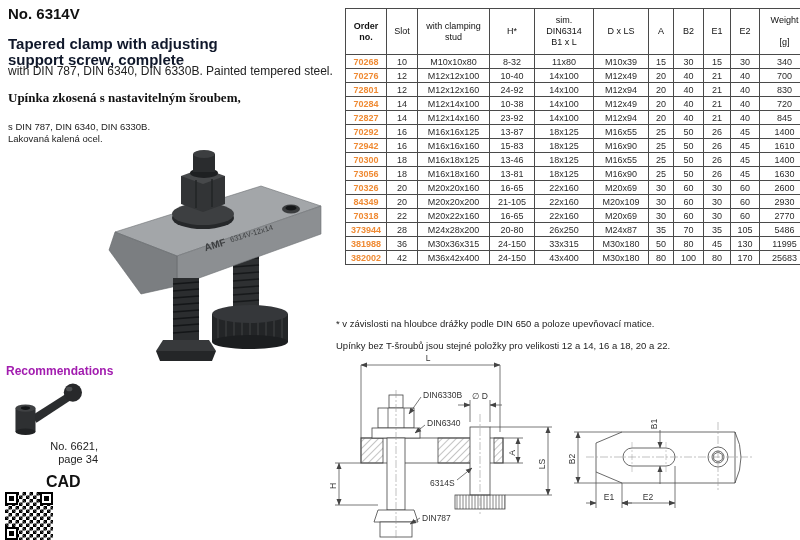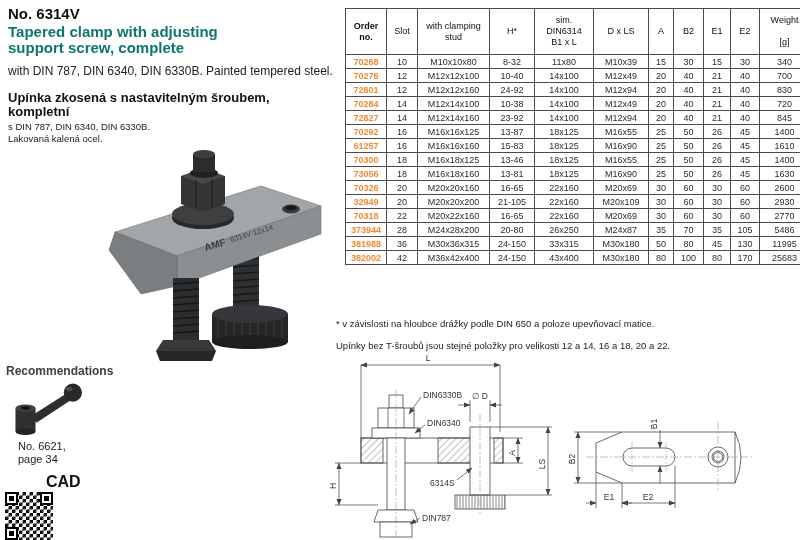--- a/index.html
+++ b/index.html
@@ -2,28 +2,28 @@
 <html style="--accent: #ef8a33;"><head>
 <meta charset="utf-8">
 <style>
   * { margin:0; padding:0; box-sizing:border-box; }
   html,body { width:800px; height:540px; background:#fff; font-family:"Liberation Sans", sans-serif; color:#1a1a1a; }
   .page { position:relative; width:800px; height:540px; background:#fff; overflow:hidden; }
 
   
   .abs { position:absolute; }
   .prod-no { left:8px; top:5px; font-size:15px; font-weight:bold; color:#111; }
-  .title-en { left:8px; top:24px; font-size:15px; font-weight:bold; line-height:16px; color:#0f766e; }
+  .title-en { left:8px; top:36px; font-size:15px; font-weight:bold; line-height:16px; color:#0f172a; }
   .sub-en { left:8px; top:64px; font-size:12px; color:#222; }
-  .title-cs { left:8px; top:91px; font-size:13px; font-weight:bold; line-height:14px; color:#111; }
+  .title-cs { left:8px; top:91px; font-size:13px; font-weight:bold; line-height:14px; color:#111;font-family:Liberation Serif, serif; }
   .sub-cs { left:8px; top:121px; font-size:9.5px; line-height:12px; color:#222; }
 
   
-  .rec-head { left:6px; top:364px; font-size:12px; font-weight:bold; color:#404040; }
-  .rec-ref { left:18px; top:440px; width:80px; text-align:left; font-size:11px; line-height:13px; color:#222; }
+  .rec-head { left:6px; top:364px; font-size:12px; font-weight:bold; color:#a21caf; }
+  .rec-ref { left:18px; top:440px; width:80px; text-align:right; font-size:11px; line-height:13px; color:#222; }
   .cad-label { left:46px; top:473px; font-size:16px; font-weight:bold; color:#111; }
   .qr {
     left:5px; top:492px; width:48px; height:48px; position:absolute;
     background-color:#fff;
     background-image:
       linear-gradient(45deg, #000 25%, transparent 25%, transparent 75%, #000 75%),
       linear-gradient(45deg, #000 25%, #fff 25%, #fff 75%, #000 75%);
     background-size:7px 7px;
     background-position:0 0, 3.5px 3.5px;
   }
@@ -50,21 +50,20 @@
 <div class="page">
 
   <div class="abs prod-no">No. 6314V</div>
   <div class="abs title-en">
     <div>Tapered clamp with adjusting</div>
     <div>support screw, complete</div>
   </div>
   <div class="abs sub-en">with DIN 787, DIN 6340, DIN 6330B. Painted tempered steel.</div>
   <div class="abs title-cs">
     <div>Upínka zkosená s nastavitelným šroubem,</div>
-    <div>kompletní</div>
   </div>
   <div class="abs sub-cs">
     <div>s DIN 787, DIN 6340, DIN 6330B.</div>
     <div>Lakovaná kalená ocel.</div>
   </div>
 
   <svg class="abs" style="left:85px; top:146px;" width="240" height="216" viewBox="0 0 240 216">
 
     <rect x="148" y="108" width="26" height="64" fill="#2e3032"></rect>
     <g stroke="#17191b" stroke-width="1.4">
@@ -259,21 +258,21 @@
           <td>13-87</td>
           <td>18x125</td>
           <td>M16x55</td>
           <td>25</td>
           <td>50</td>
           <td>26</td>
           <td>45</td>
           <td>1400</td>
         </tr>
         <tr>
-          <td class="order">61257</td>
+          <td class="order">72942</td>
           <td>16</td>
           <td>M16x16x160</td>
           <td>15-83</td>
           <td>18x125</td>
           <td>M16x90</td>
           <td>25</td>
           <td>50</td>
           <td>26</td>
           <td>45</td>
           <td>1610</td>
@@ -311,21 +310,21 @@
           <td>16-65</td>
           <td>22x160</td>
           <td>M20x69</td>
           <td>30</td>
           <td>60</td>
           <td>30</td>
           <td>60</td>
           <td>2600</td>
         </tr>
         <tr>
-          <td class="order">32949</td>
+          <td class="order">84349</td>
           <td>20</td>
           <td>M20x20x200</td>
           <td>21-105</td>
           <td>22x160</td>
           <td>M20x109</td>
           <td>30</td>
           <td>60</td>
           <td>30</td>
           <td>60</td>
           <td>2930</td>

